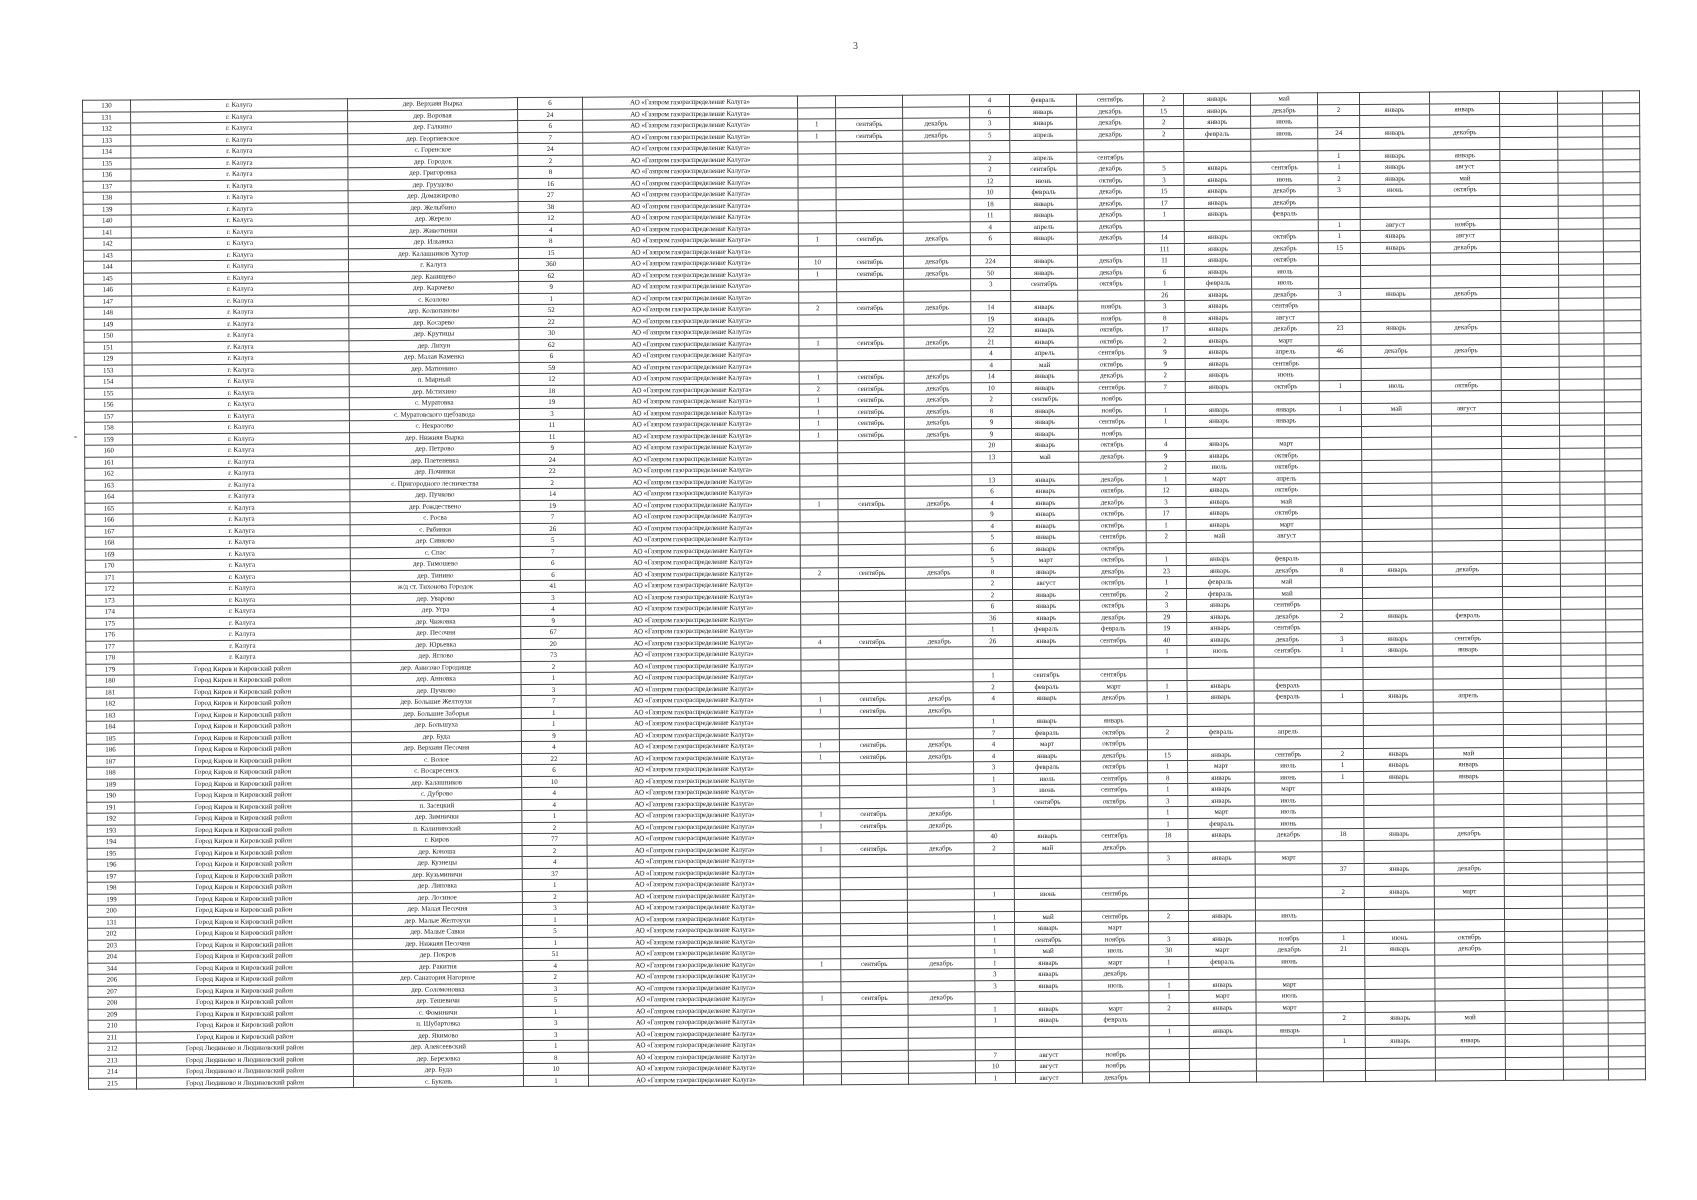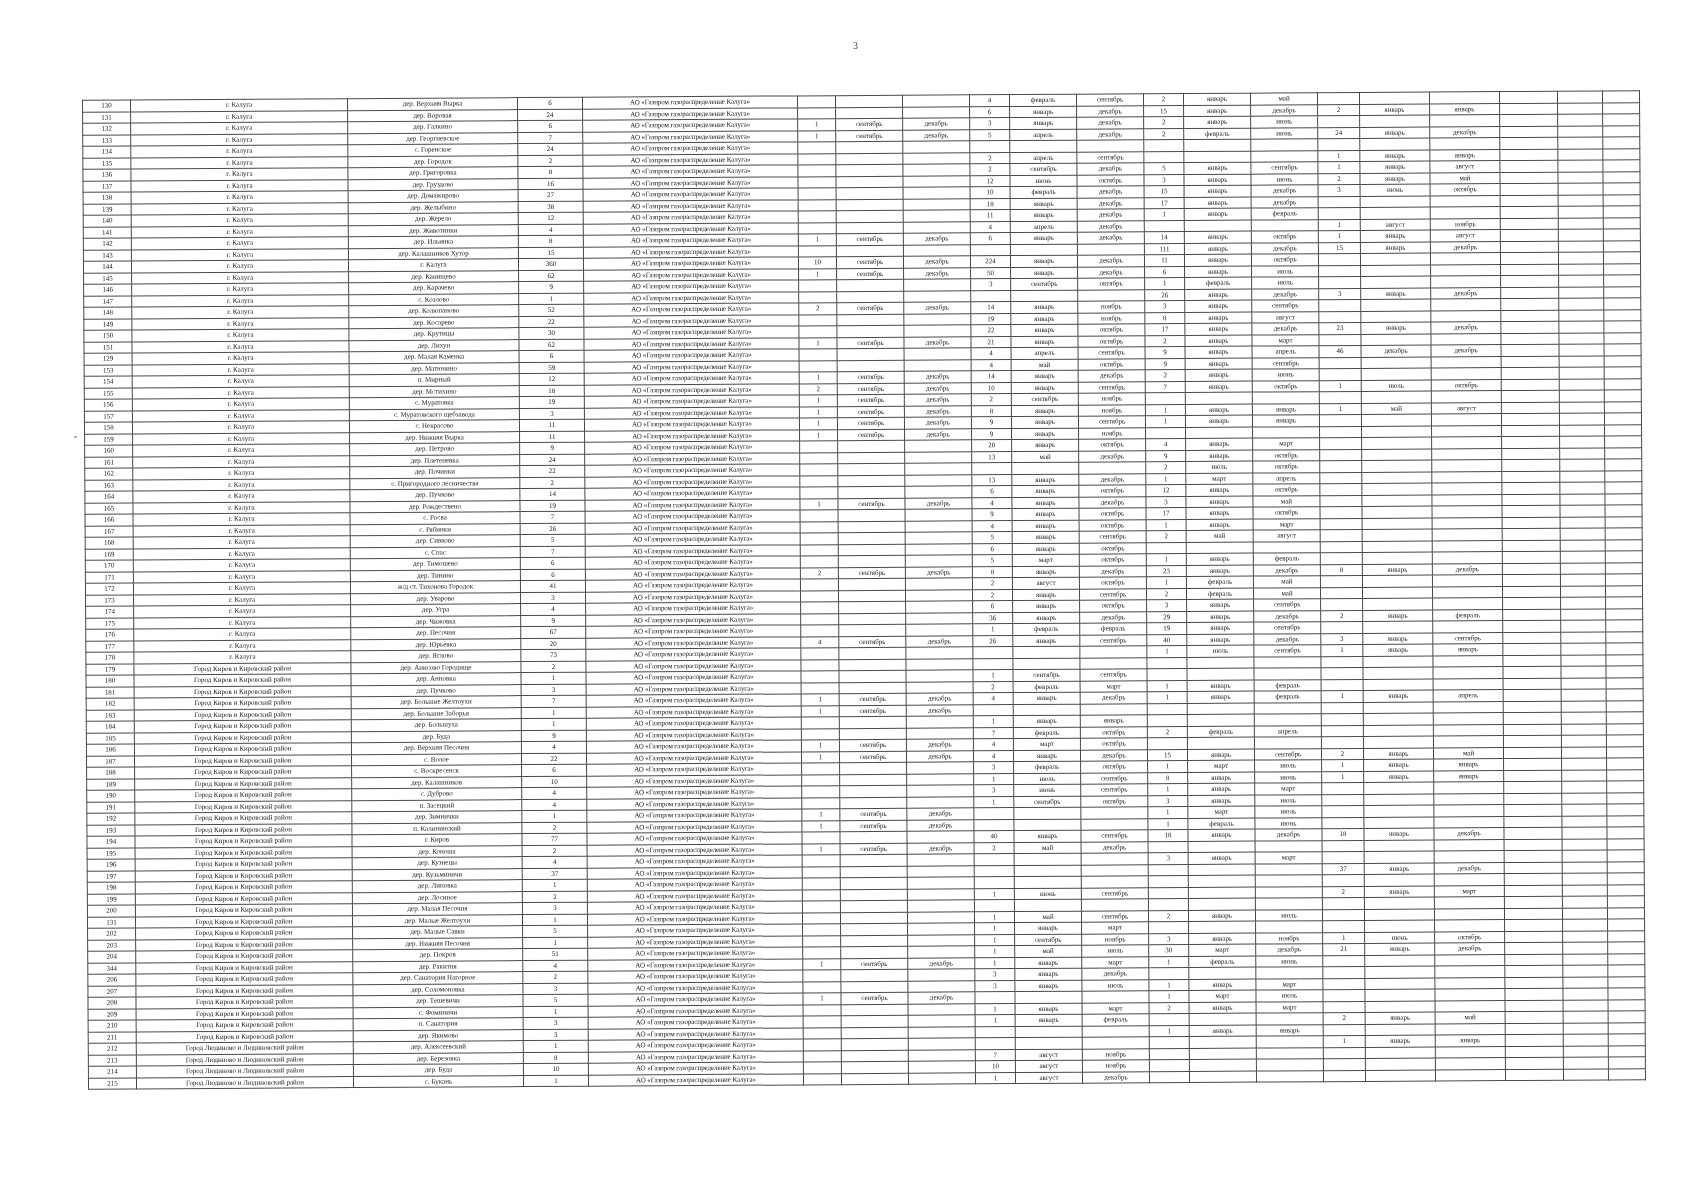--- a/index.html
+++ b/index.html
@@ -1915,21 +1915,21 @@
     <td class="c-month"></td>
     <td class="c-month"></td>
     <td></td>
     <td></td>
     <td></td>
   </tr>
 
   <tr>
     <td class="c-num">210</td>
     <td class="c-district">Город Киров и Кировский район</td>
-    <td class="c-settlement">п. Санатория</td>
+    <td class="c-settlement">п. Шубартовка</td>
     <td class="c-count">3</td>
     <td class="c-org">АО «Газпром газораспределение Калуга»</td>
     <td class="c-count"></td>
     <td class="c-month"></td>
     <td class="c-month"></td>
     <td class="c-count">1</td>
     <td class="c-month">январь</td>
     <td class="c-month">февраль</td>
     <td class="c-count"></td>
     <td class="c-month"></td>

